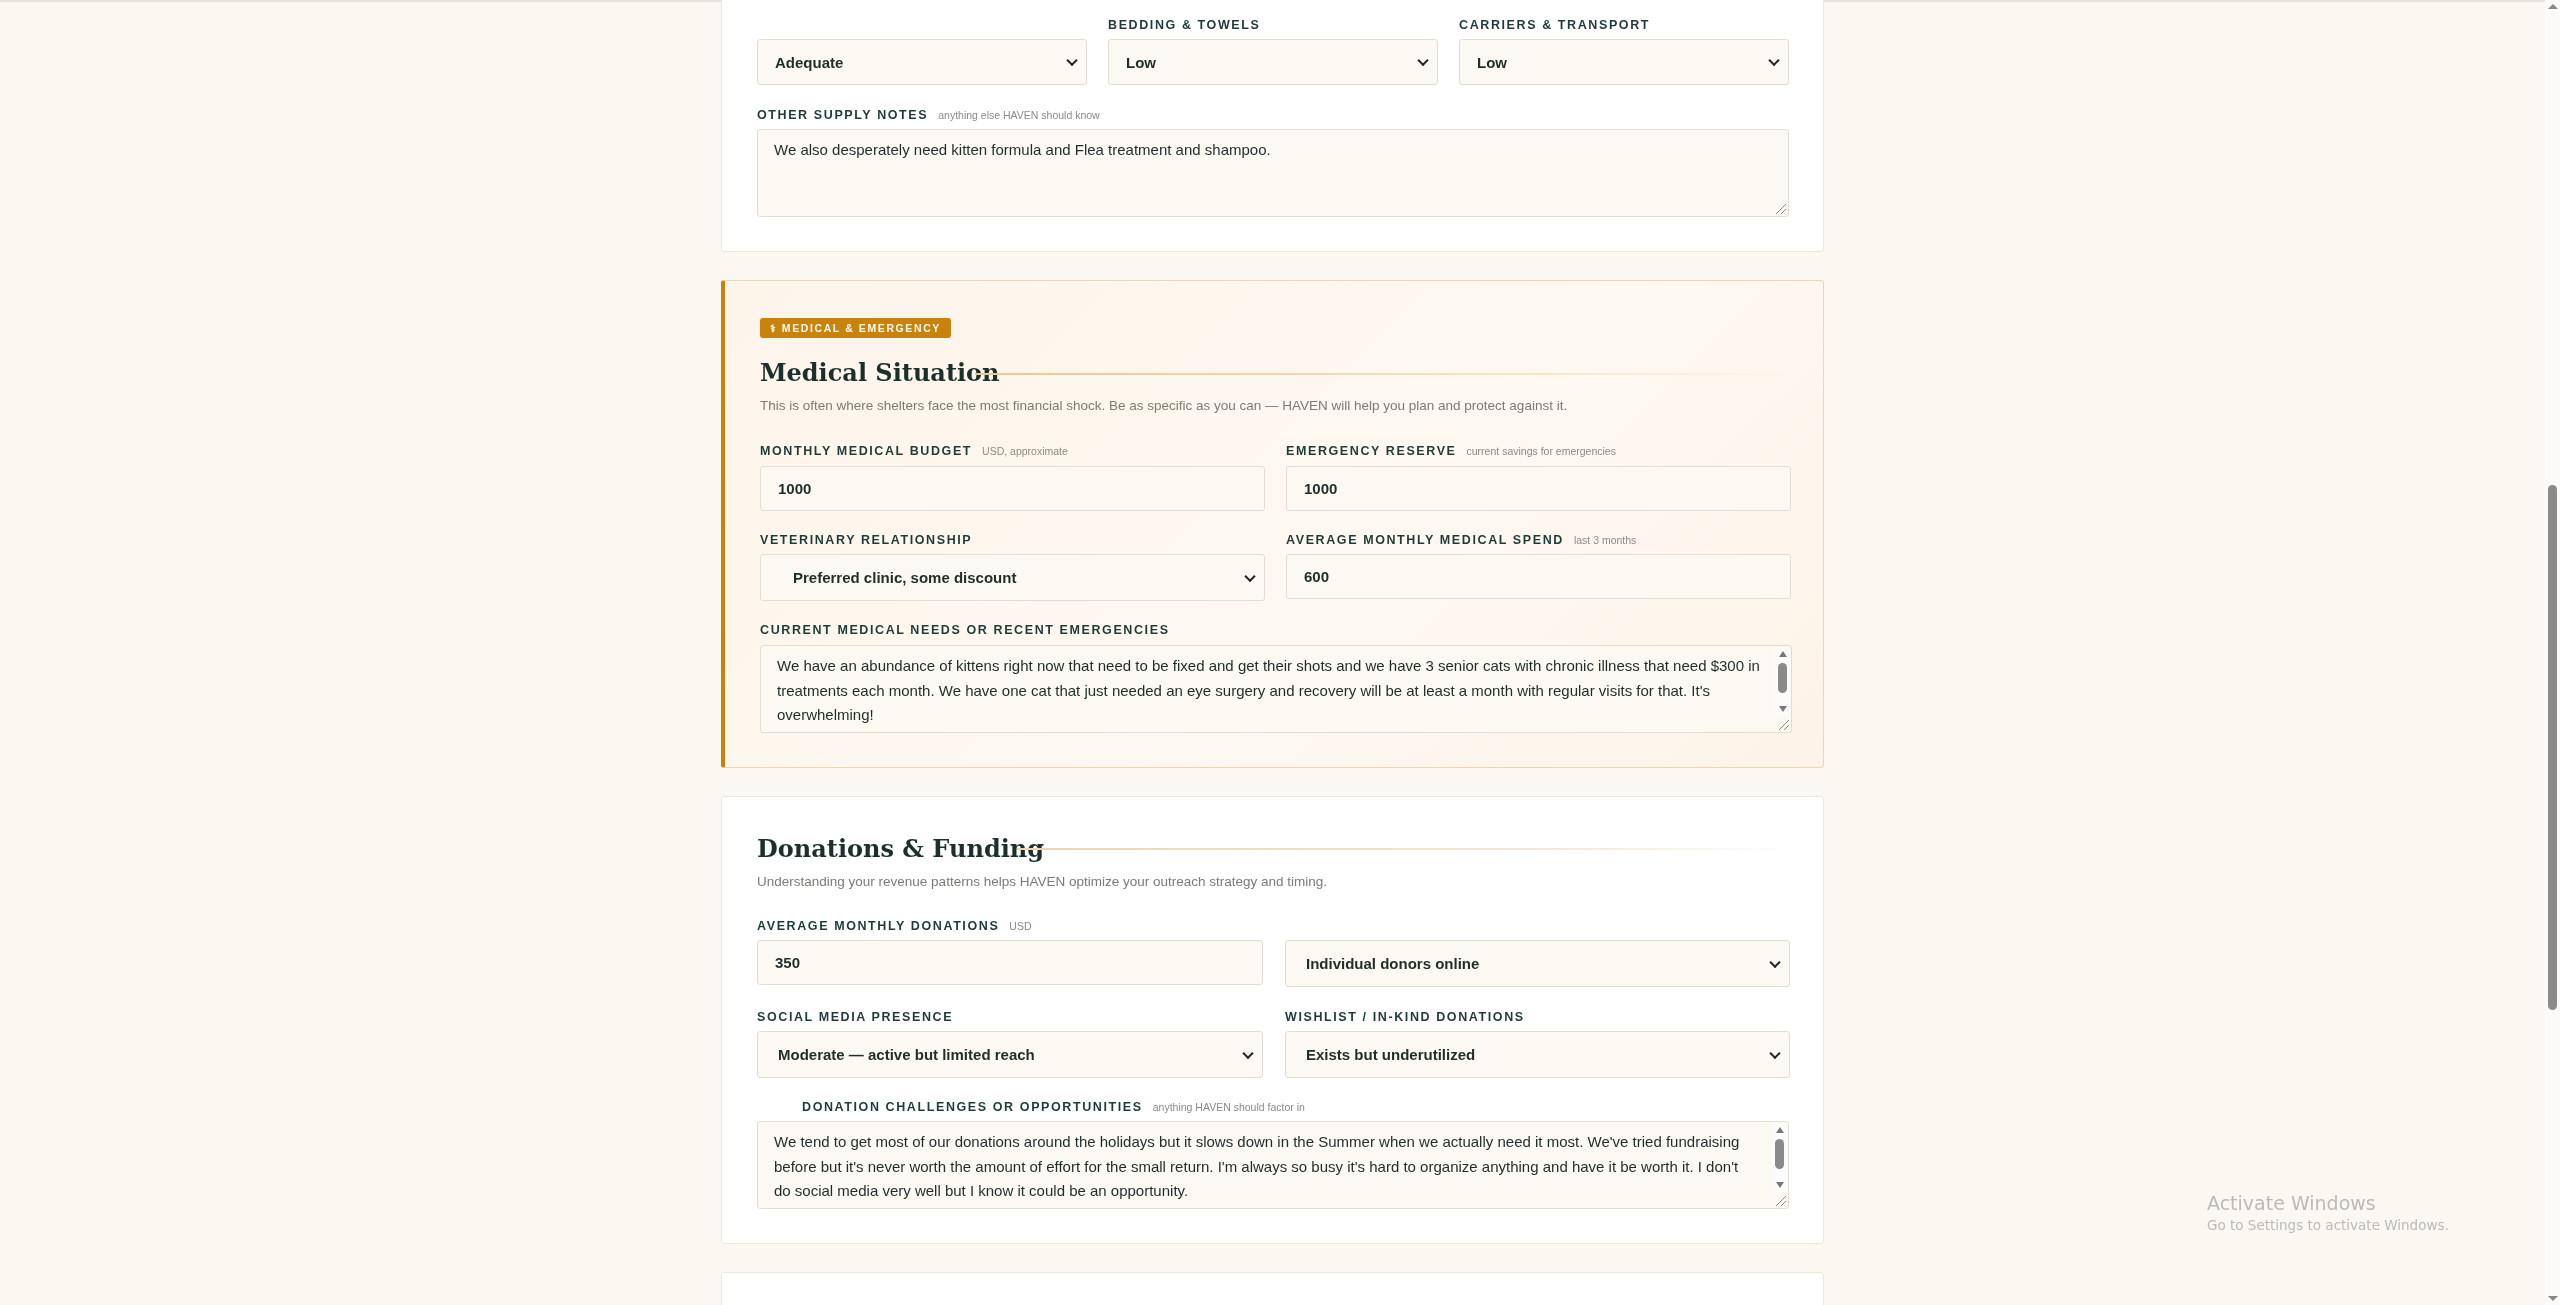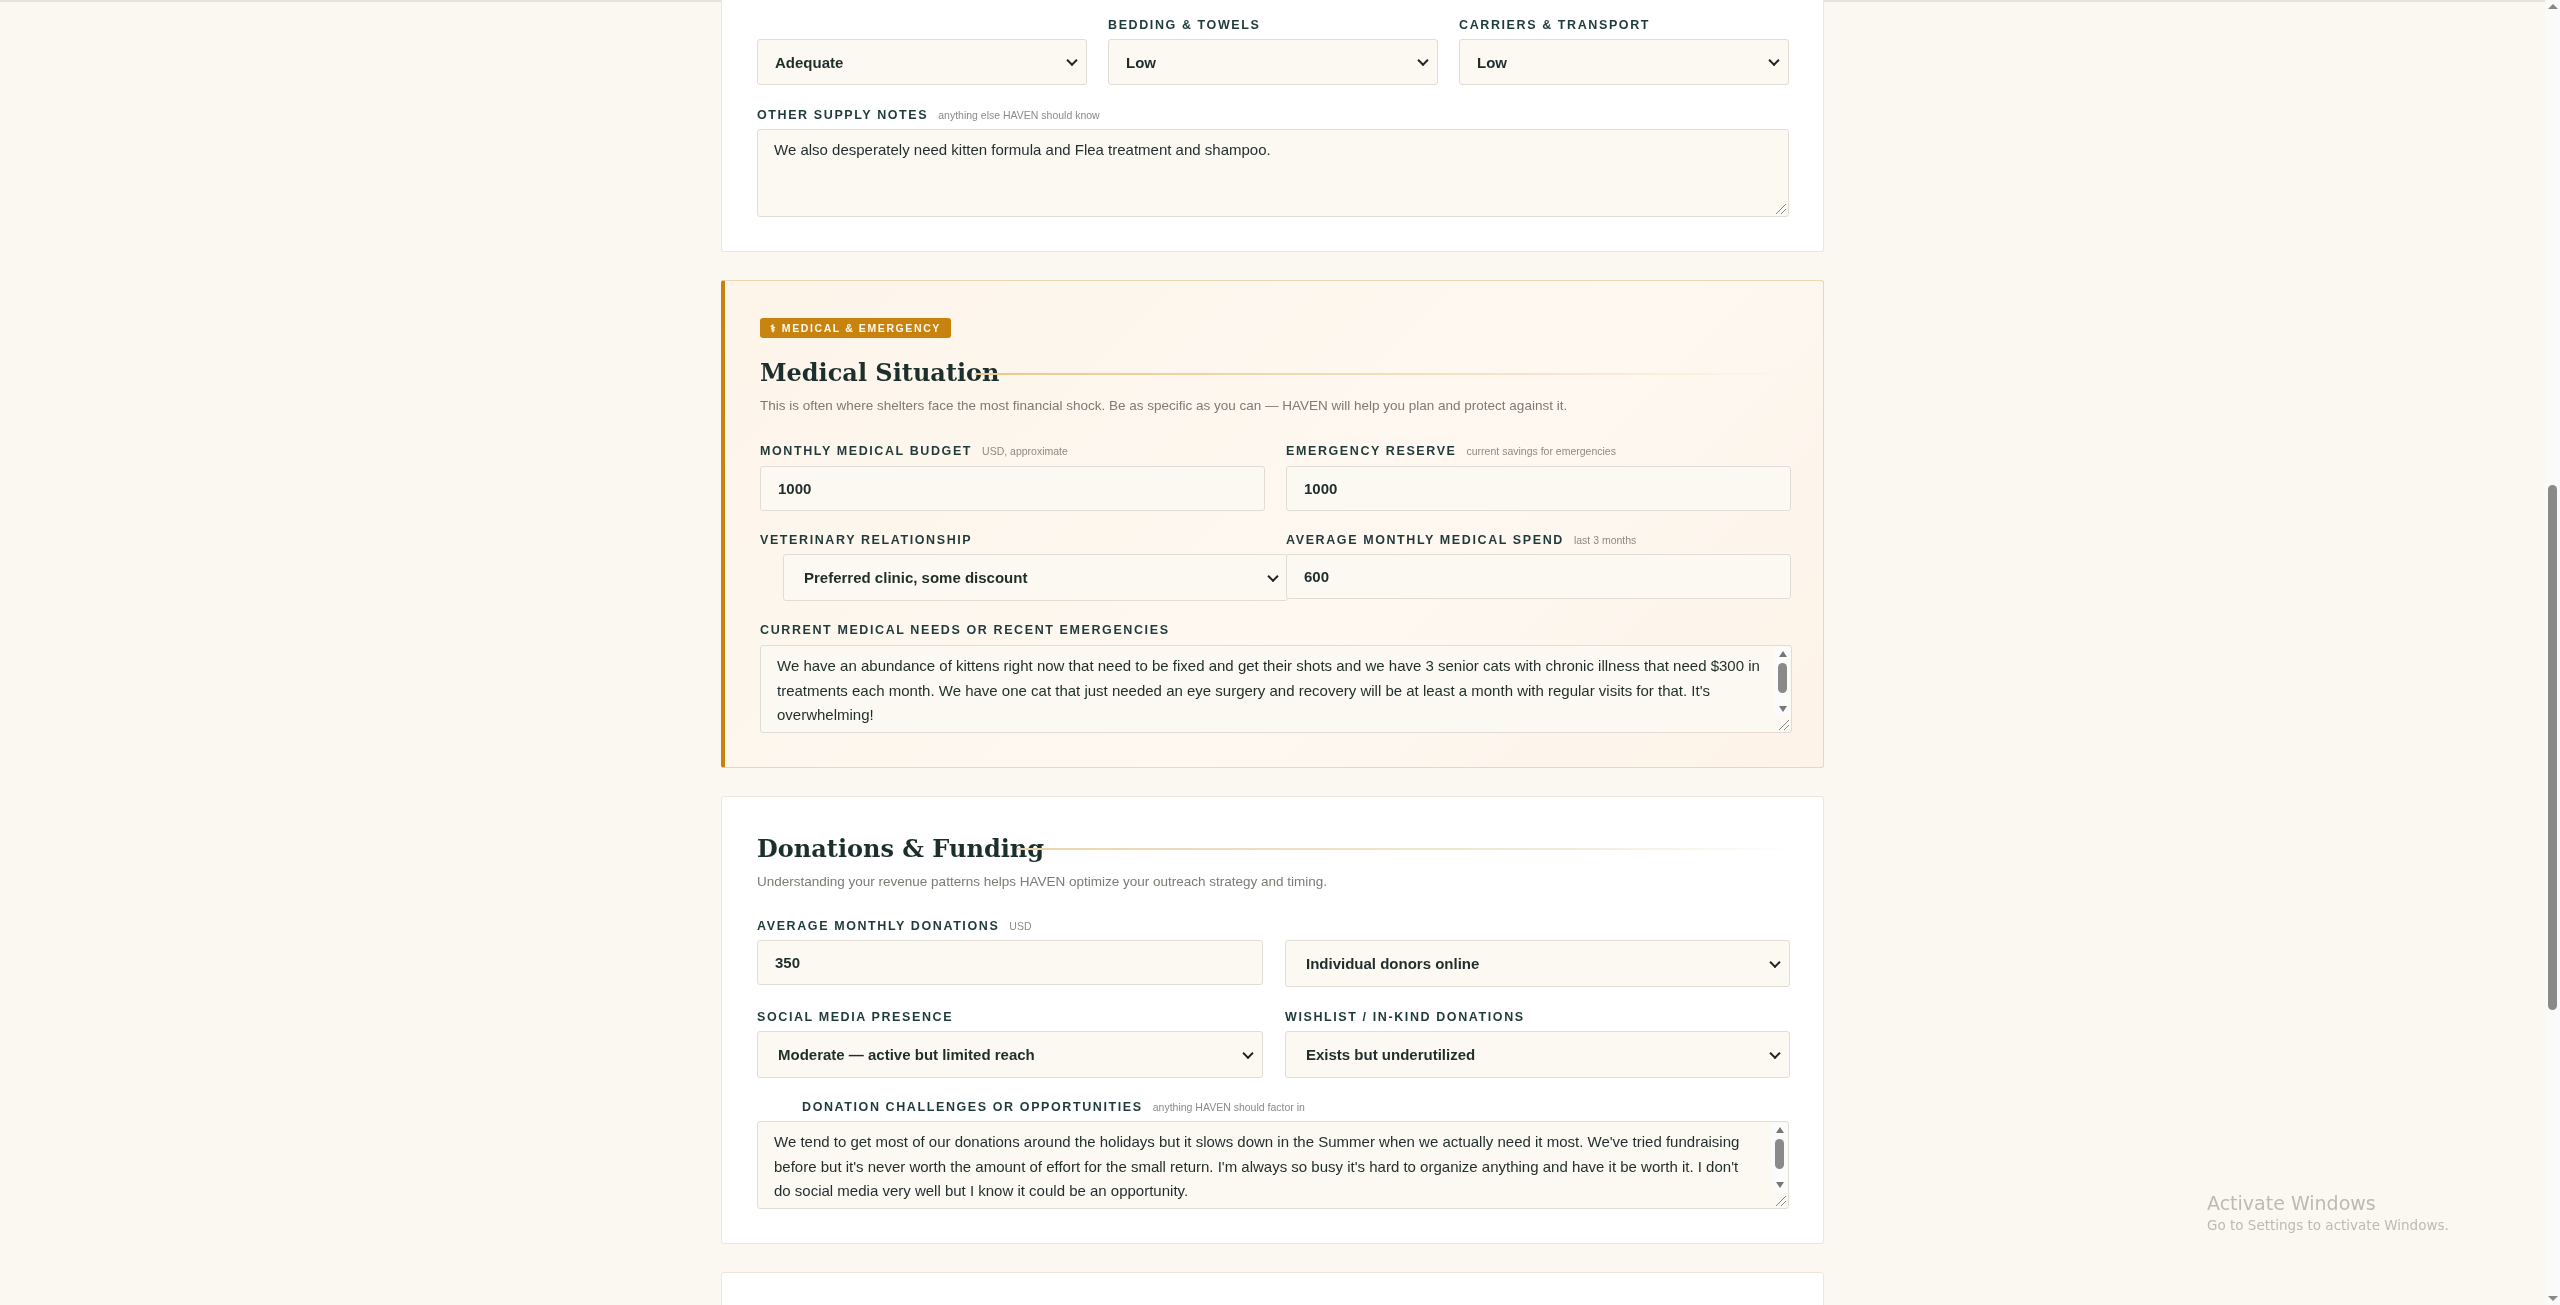--- a/index.html
+++ b/index.html
@@ -178,21 +178,21 @@
   </div>
 
   <div class="lbl" style="left:561px; top:163px;">
     <span>Emergency Reserve</span><span class="hint">current savings for emergencies</span>
   </div>
   <div class="field" style="left:561px; top:185px; width:505px; height:45px;">
     <span>1000</span>
   </div>
 
   <div class="lbl" style="left:35px; top:252px;">Veterinary Relationship</div>
-  <div class="field select" style="left:35px; top:273px; width:505px; height:47px; padding-left:20px;margin-left:23px;">
+  <div class="field select" style="left:35px; top:273px; width:505px; height:47px; padding-left:32px;">
     <span>Preferred clinic, some discount</span>
   </div>
 
   <div class="lbl" style="left:561px; top:252px;text-align:right;">
     <span>Average Monthly Medical Spend</span><span class="hint">last 3 months</span>
   </div>
   <div class="field" style="left:561px; top:273px; width:505px; height:45px;">
     <span>600</span>
   </div>
 

